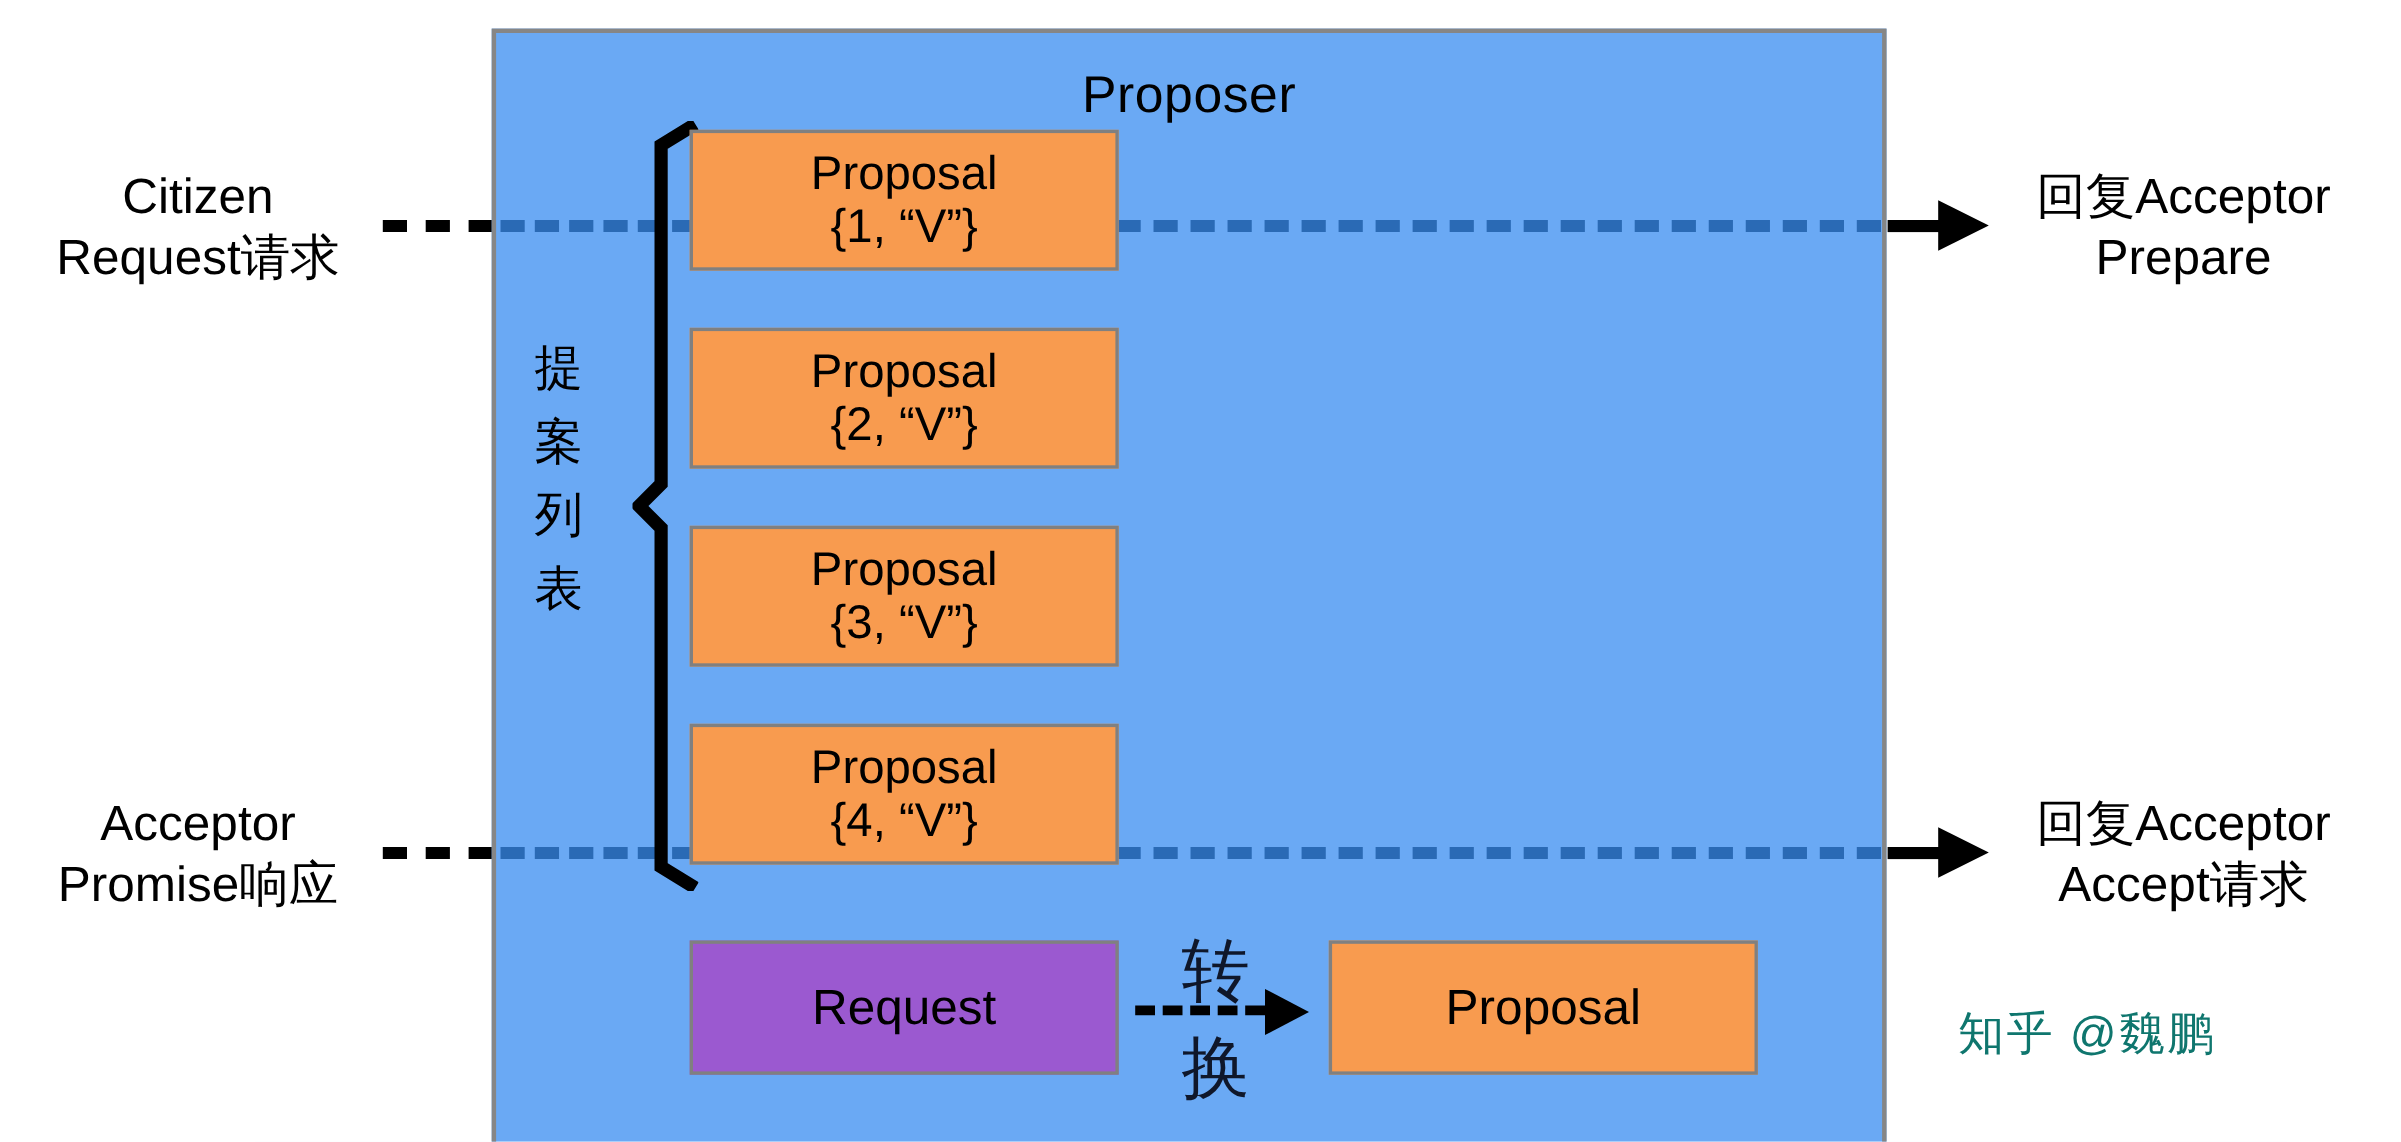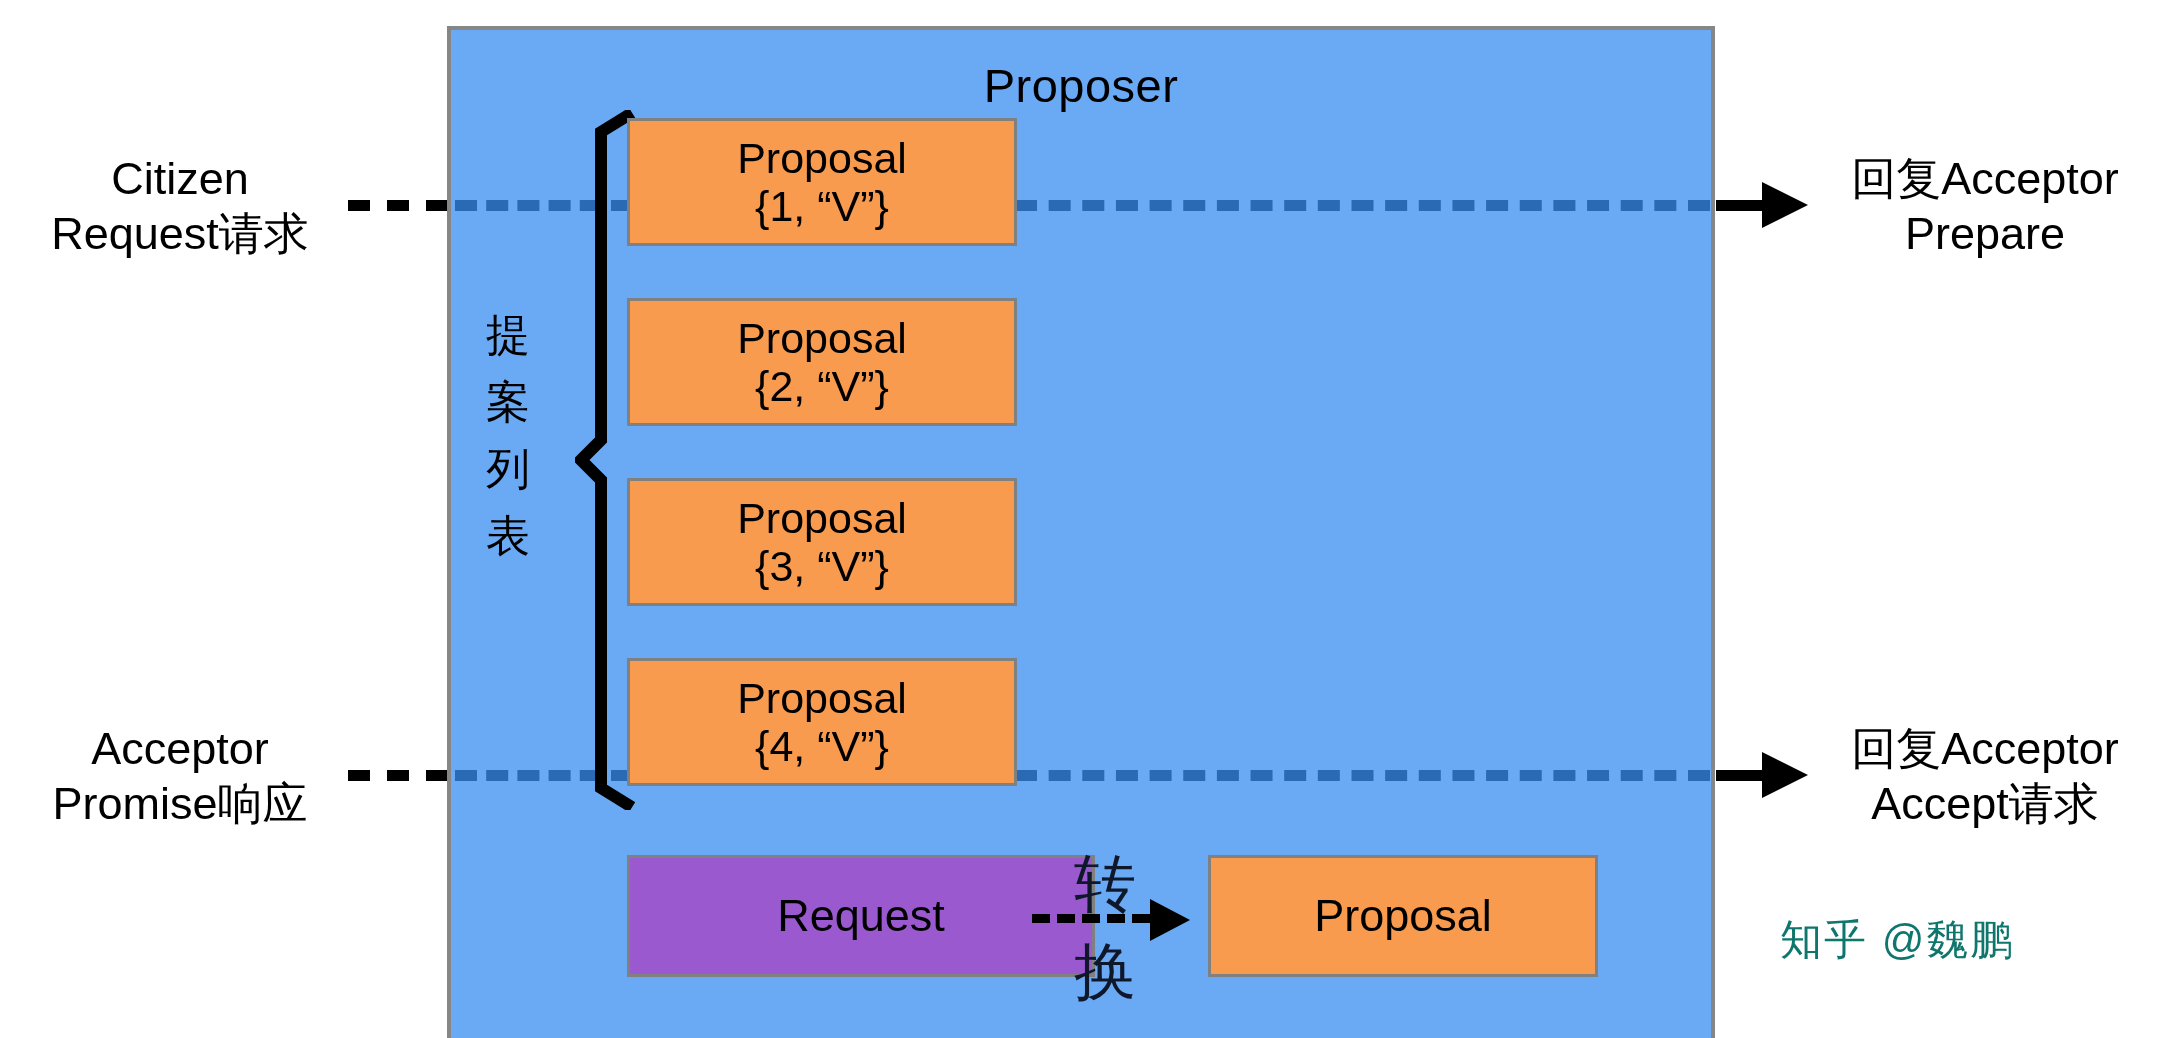--- a/index.html
+++ b/index.html
@@ -61,21 +61,21 @@
   #prop1 { left: 627px; top: 118px; width: 390px; height: 128px; }
   #prop2 { left: 627px; top: 298px; width: 390px; height: 128px; }
   #prop3 { left: 627px; top: 478px; width: 390px; height: 128px; }
   #prop4 { left: 627px; top: 658px; width: 390px; height: 128px; }
 
   
   #request-box {
     position: absolute;
     left: 627px;
     top: 855px;
-    width: 468px;
+    width: 390px;
     height: 122px;
     background: #9b59d0;
     border: 3px solid #808080;
     box-sizing: border-box;
     display: flex;
     align-items: center;
     justify-content: center;
     font-size: 45px;
     color: #000;
   }

